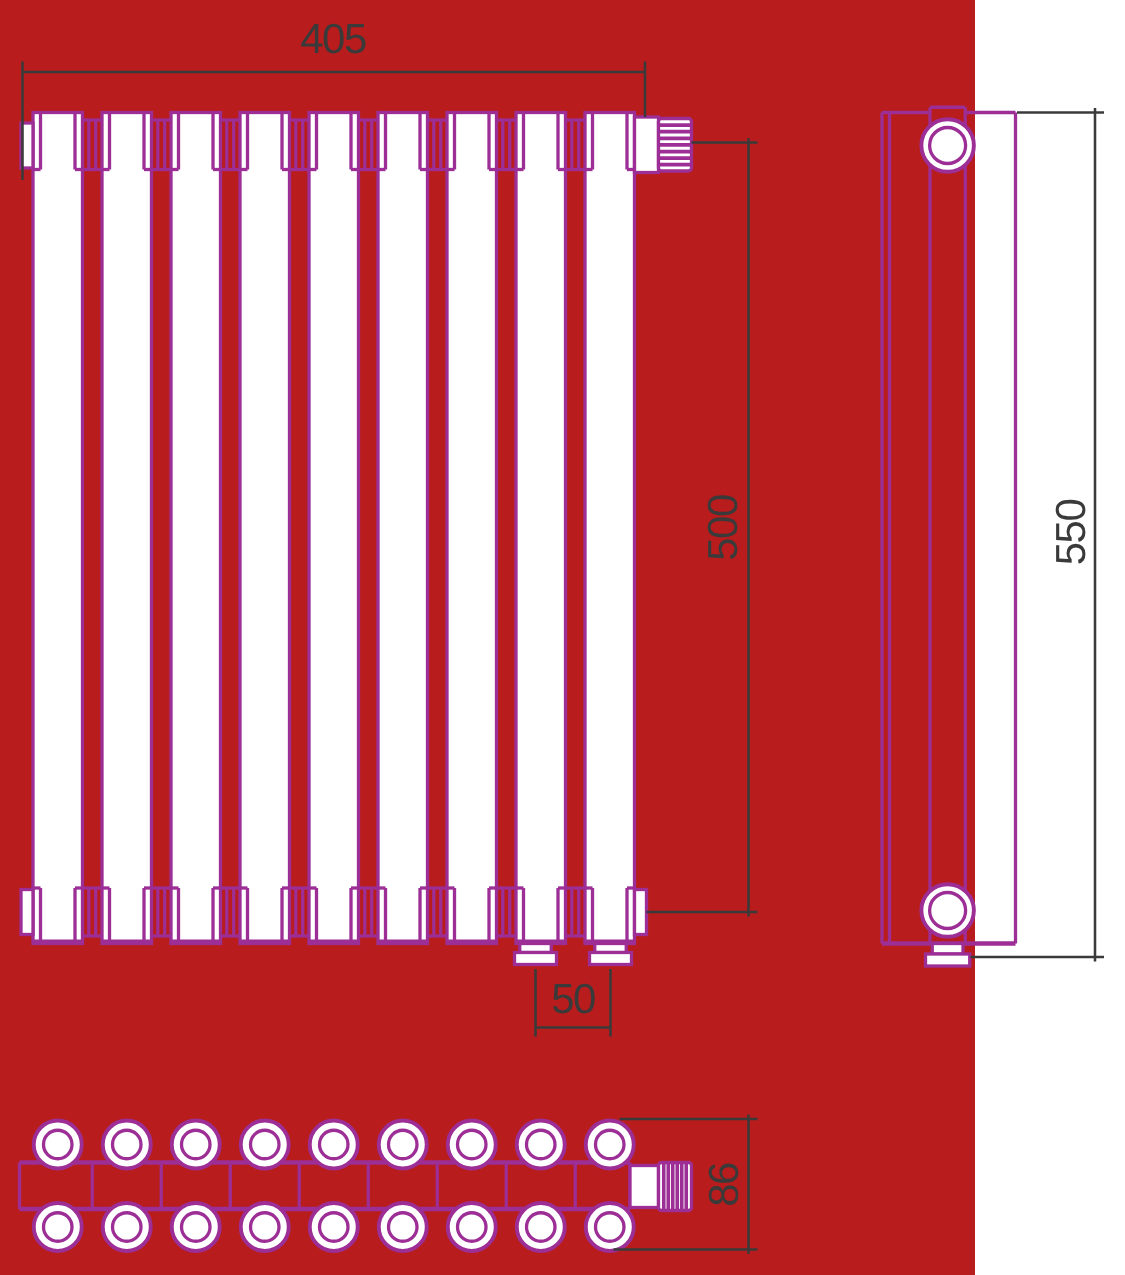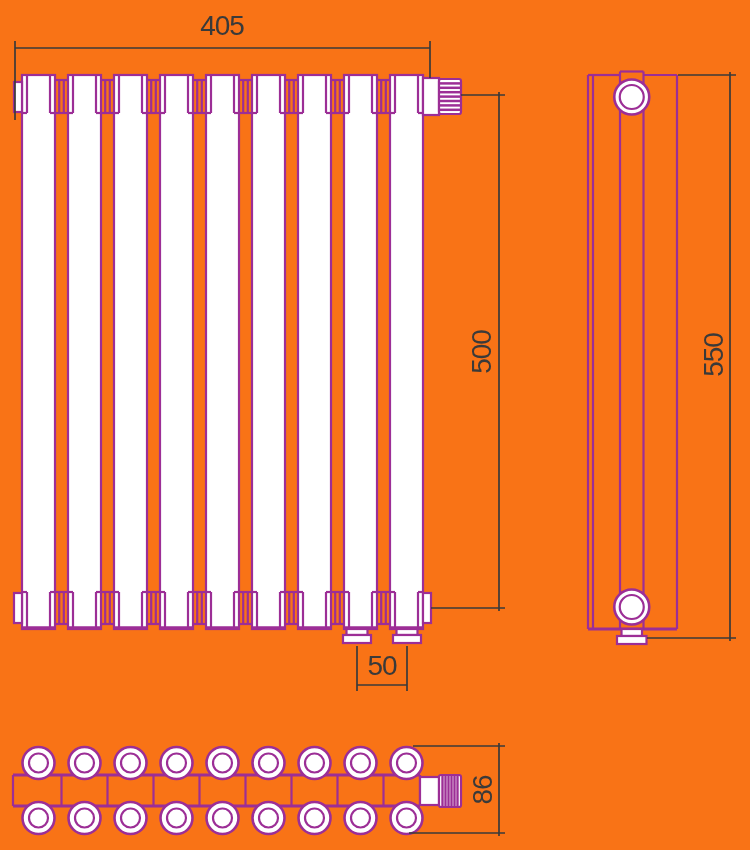--- a/index.html
+++ b/index.html
@@ -6,23 +6,23 @@
     margin: 0;
     padding: 0;
     background: #ffffff;
     width: 750px;
     height: 850px;
     overflow: hidden;
     font-family: "Liberation Sans", sans-serif;
   }
   .stage {
     position: relative;
-    width: 750px;
+    width: 650px;
     height: 850px;
-    background: #f97316;
+    background: #b91c1c;
   }
   svg { display: block; }
   .dim-text {
     font-family: "Liberation Sans", "DejaVu Sans", sans-serif;
     font-size: 28px;
     fill: #3a3a3a;
     letter-spacing: -1px;
   }
 </style>
 </head>

